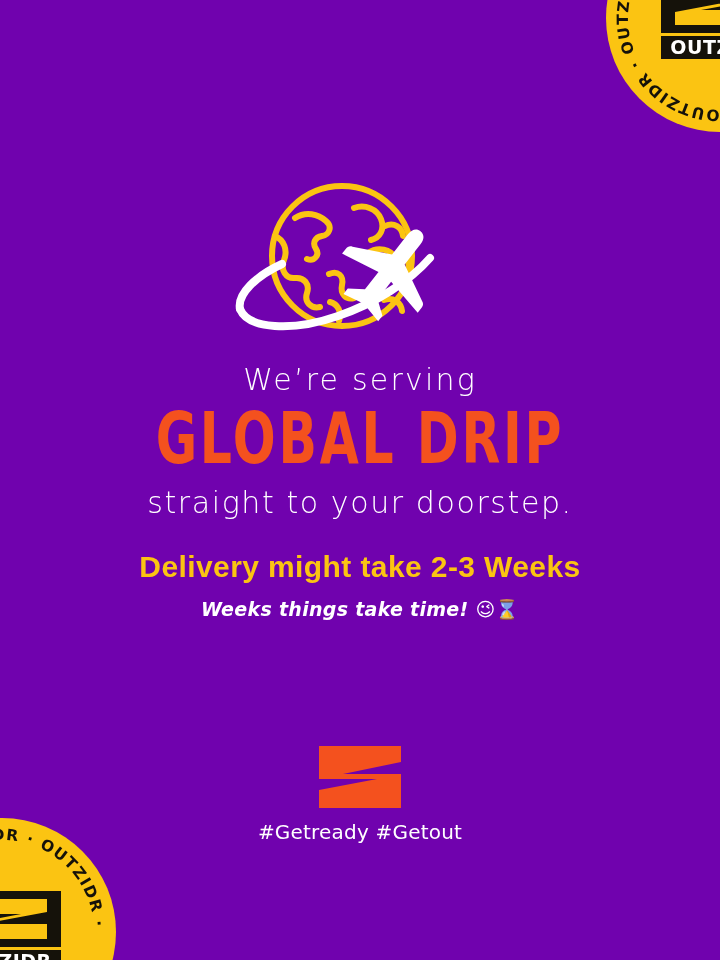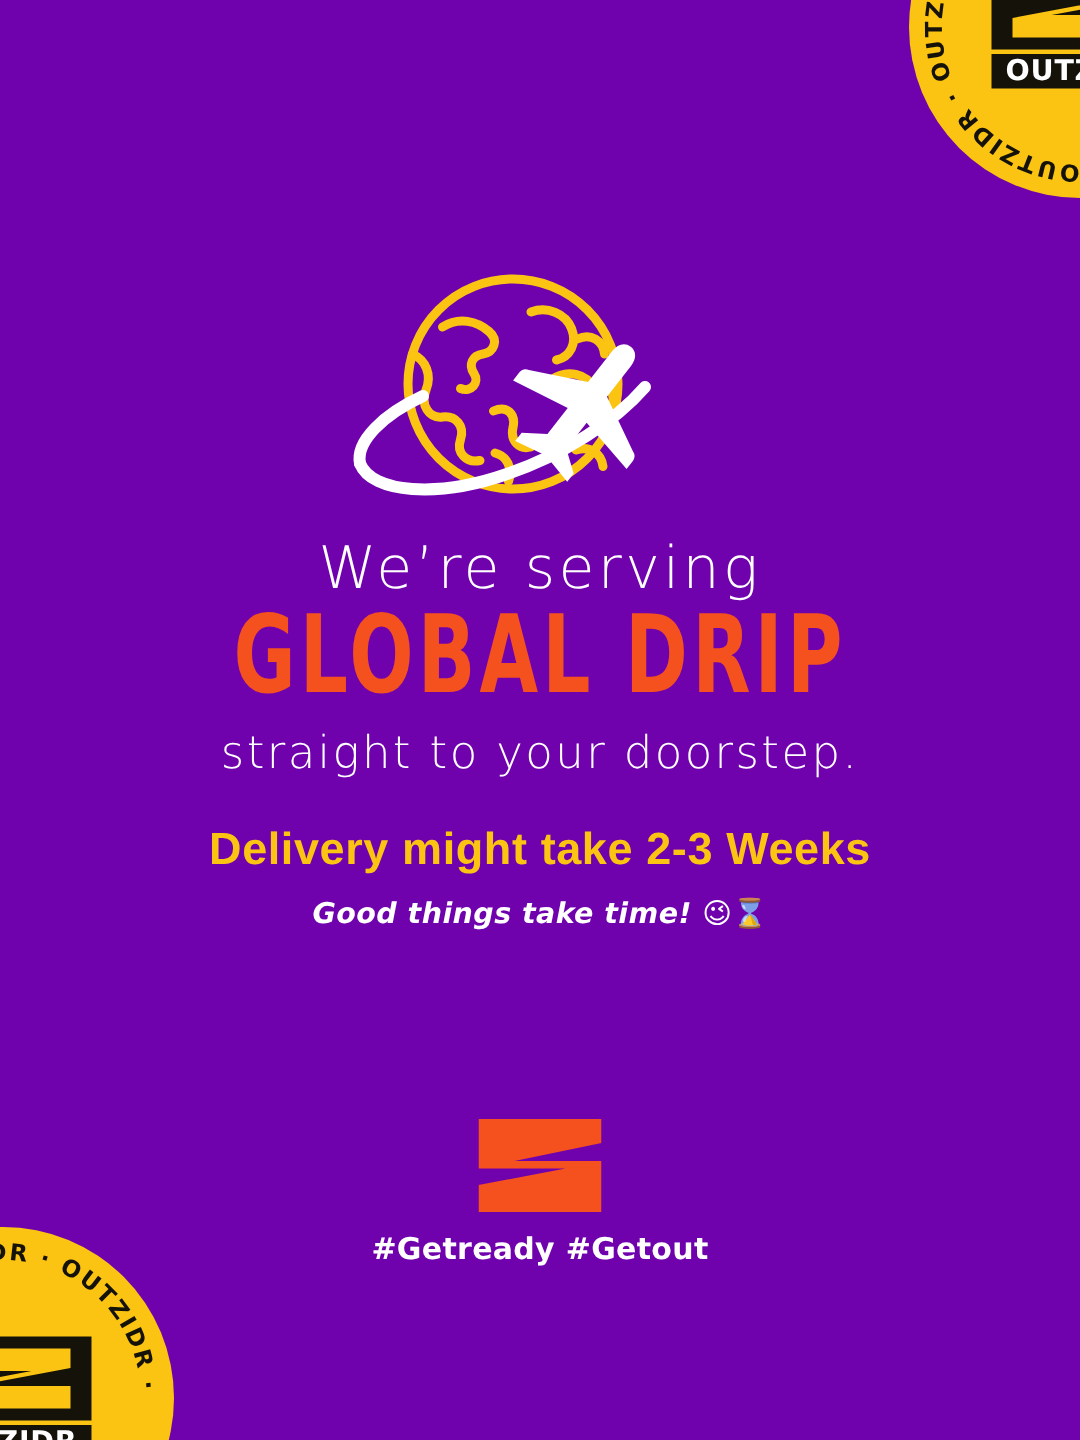--- a/index.html
+++ b/index.html
@@ -82,21 +82,21 @@
   .copy {
     position:absolute;
     left:0; right:0;
     top:362px;
     text-align:center;
   }
   .line-serving {
     color:#FFFFFF;
     font-family:"DejaVu Sans", sans-serif;
     font-weight:300;
-    font-size:39px;
+    font-size:30px;
     letter-spacing:2.2px;
     line-height:36px;
   }
   .line-headline {
     color:#F4511E;
     font-family:"DejaVu Sans Condensed","DejaVu Sans", sans-serif;
     font-weight:700;
     font-size:61px;
     line-height:64px;
     letter-spacing:3px;
@@ -150,21 +150,21 @@
   .logo-z {
     width:82px;
     height:62px;
     margin:0 auto;
   }
   .logo-z svg { display:block; width:100%; height:100%; }
   .hashtags {
     margin-top:12px;
     color:#FFFFFF;
     font-family:"DejaVu Sans", sans-serif;
-    font-weight:700;
+    font-weight:400;
     font-size:20px;
     letter-spacing:0.2px;
   }
 </style>
 </head>
 <body>
 
 <div class="poster">
 
   <div class="badge badge-tr">
@@ -235,21 +235,21 @@
 
   <div class="copy">
     <div class="line-serving">We’re serving</div>
     <div class="line-headline">GLOBAL DRIP</div>
     <div class="line-doorstep">straight to your doorstep.</div>
   </div>
 
   <div class="delivery">
     <div class="line-delivery">Delivery might take 2-3 Weeks</div>
     <div class="line-sub">
-      <span>Good things take time!</span>
+      <span>Weeks things take time!</span>
       <span class="emoji">😉⌛</span>
     </div>
   </div>
 
   <div class="footer">
     <div class="logo-z">
       <svg viewBox="0 0 82 62" preserveAspectRatio="none">
         <polygon fill="#F4511E" points="0,0 82,0 82,16 24,28 82,28 82,62 0,62 0,44 58,33 0,33"></polygon>
       </svg>
     </div>

